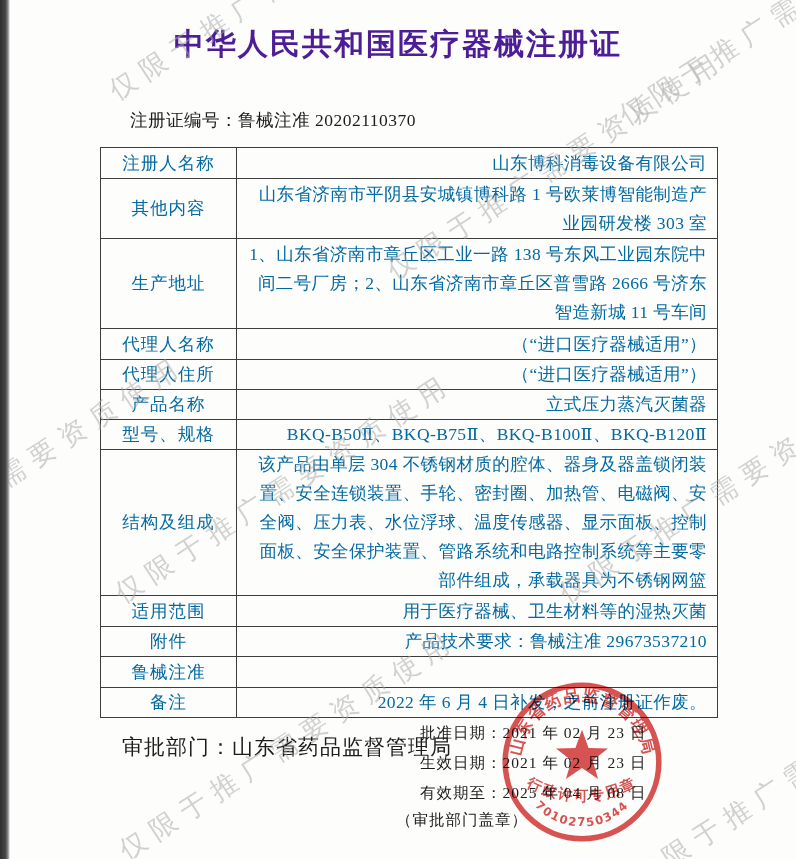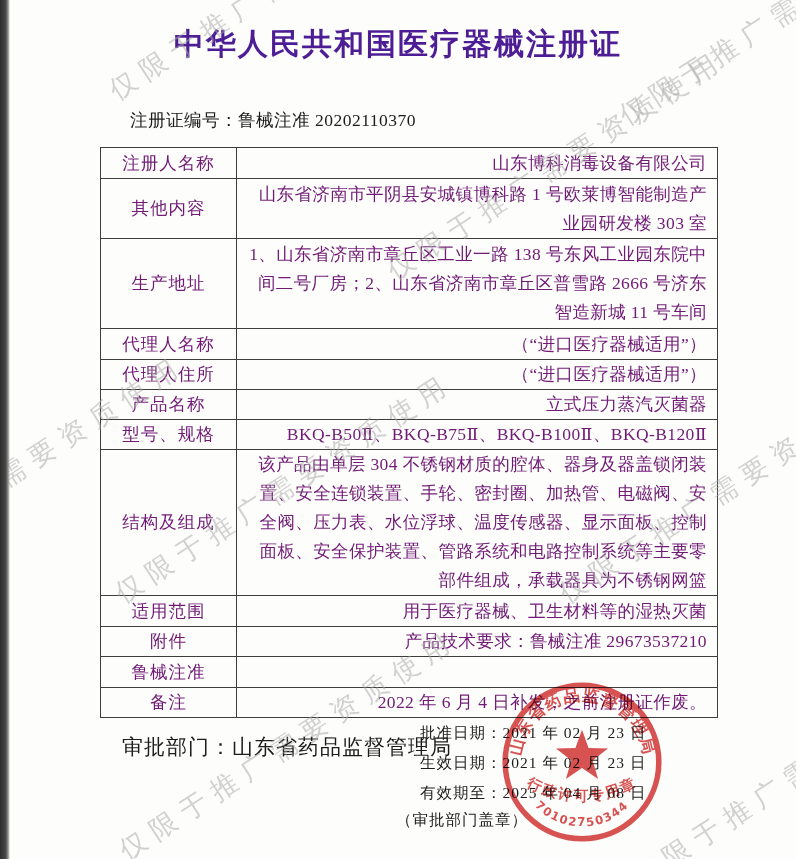--- a/index.html
+++ b/index.html
@@ -18,21 +18,21 @@
       font-family:"Liberation Serif","DejaVu Serif",serif;}
 
   .content{position:absolute;inset:0;z-index:2;color:#1c1c1c;}
 
   .title{position:absolute;left:0;top:24px;width:100%;text-align:center;margin:0;
     font-size:30px;font-weight:bold;letter-spacing:2px;color:#4c1d95;}
 
   .regno{position:absolute;left:130px;top:108px;font-size:17.5px;letter-spacing:.5px;}
 
   table.cert{position:absolute;left:100px;top:147px;width:618px;border-collapse:collapse;
-    table-layout:fixed;font-size:17.5px;color:#701a75;}
+    table-layout:fixed;font-size:17.5px;color:#0369a1;}
   table.cert th,table.cert td{border:1.4px solid #3d3d3d;font-weight:normal;
     vertical-align:middle;line-height:29px;}
   table.cert th{width:127px;text-align:center;padding:0 4px;letter-spacing:1px;}
   table.cert td{padding:0 10px;text-align:right;letter-spacing:.4px;}
   tr.h31{height:31px;} tr.h60{height:60px;} tr.h90{height:90px;}
   tr.h30{height:30px;margin-left:39px;} tr.h145{height:145px;}
 
   .dept-line{position:absolute;left:122px;top:722px;font-size:21px;letter-spacing:1px;margin-top:11px;}
   .dates{position:absolute;left:420px;top:722px;font-size:15.5px;letter-spacing:1px;}
   .date-row{height:30px;line-height:22px;}

